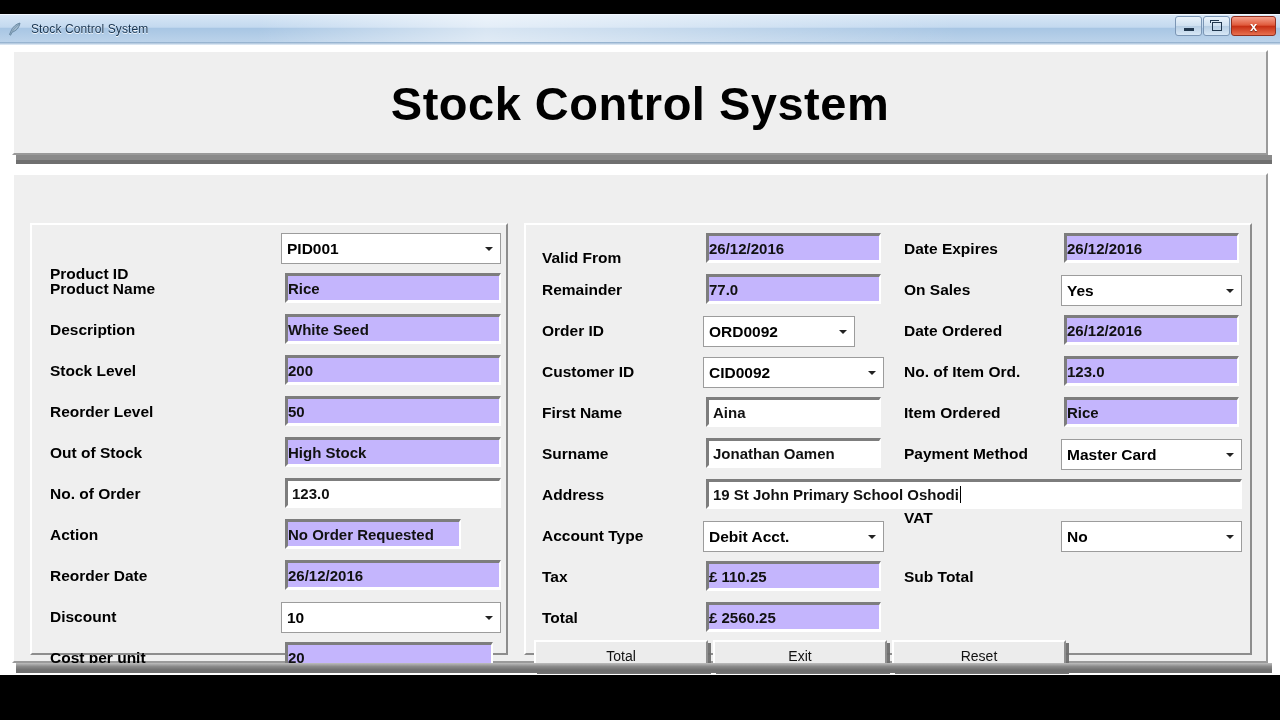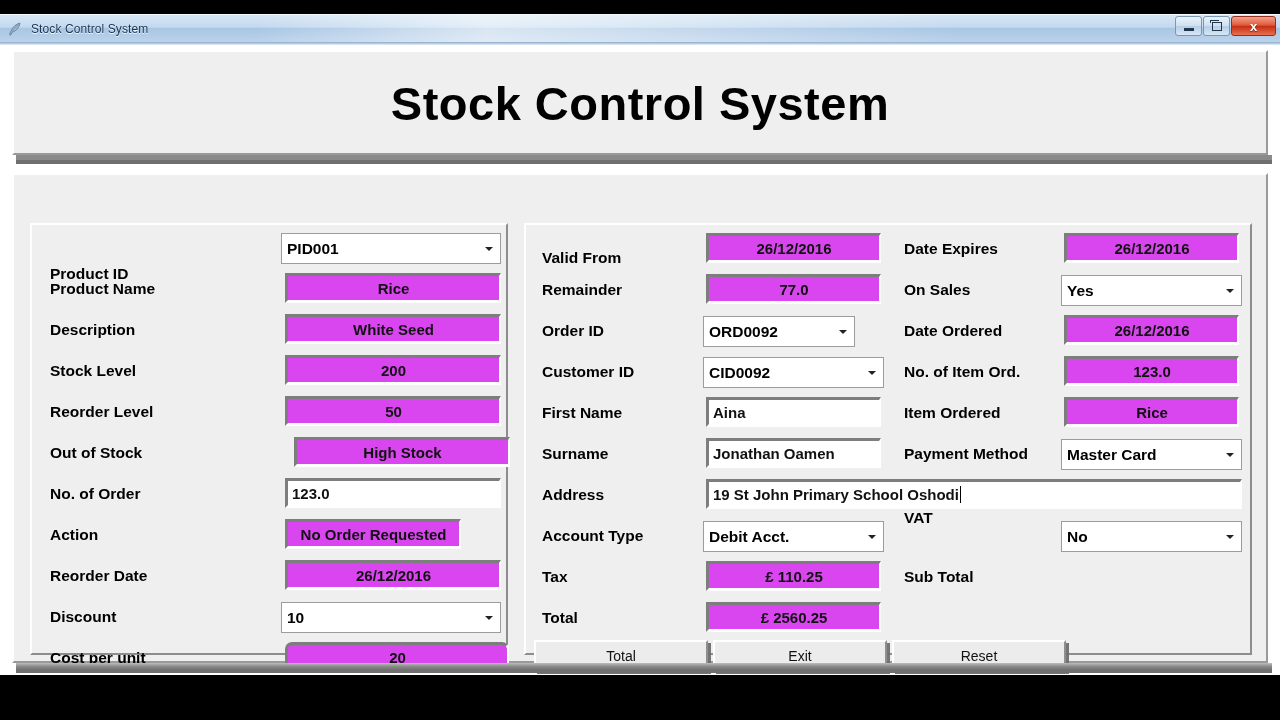--- a/index.html
+++ b/index.html
@@ -93,24 +93,24 @@
 
   
   .row { position: absolute; display: flex; align-items: center; }
   .lbl {
     font-size: 15.5px; font-weight: bold; color: #000;
     font-family: "Liberation Sans", sans-serif; white-space: nowrap;
   }
 
   
   .field {
-    position: absolute; background: #d946ef; overflow: hidden;
+    position: absolute; background: #c4b5fd; overflow: hidden;
     border-top: 3px solid #7d7d7d; border-left: 3px solid #7d7d7d;
     border-right: 2px solid #ffffff; border-bottom: 3px solid #ffffff;
-    display: flex; align-items: center; justify-content: center;
+    display: flex; align-items: center; 
   }
   .field > span {
     font-size: 15px; font-weight: bold; color: #111; white-space: nowrap;
     font-family: "Liberation Sans", sans-serif;
   }
   
   .field.edit { background: #ffffff; justify-content: flex-start; padding-left: 4px; }
   .field.edit > span { font-weight: bold; }
 
   
@@ -218,21 +218,21 @@
         <div class="row" style="left:18px; top:178px;">
           <span class="lbl">Reorder Level</span>
         </div>
         <div class="field" style="left:253px; top:171px; width:216px; height:30px;">
           <span>50</span>
         </div>
 
         <div class="row" style="left:18px; top:219px;">
           <span class="lbl">Out of Stock</span>
         </div>
-        <div class="field" style="left:253px; top:212px; width:216px; height:30px;margin-left:9px;">
+        <div class="field" style="left:253px; top:212px; width:216px; height:30px;">
           <span>High Stock</span>
         </div>
 
         <div class="row" style="left:18px; top:260px;">
           <span class="lbl">No. of Order</span>
         </div>
         <div class="field edit" style="left:253px; top:253px; width:216px; height:30px;">
           <span>123.0</span>
         </div>
 
@@ -254,21 +254,21 @@
           <span class="lbl">Discount</span>
         </div>
         <div class="combo" style="left:249px; top:377px; width:220px; height:31px;">
           <span>10</span>
           <i class="arrow"></i>
         </div>
 
         <div class="row" style="left:18px; top:424px;">
           <span class="lbl">Cost per unit</span>
         </div>
-        <div class="field" style="left:253px; top:417px; width:224px; height:30px;border-radius:7px;">
+        <div class="field" style="left:253px; top:417px; width:208px; height:30px;">
           <span>20</span>
         </div>
       </div>
 
       <div class="panel" id="panel-right">
 
         <div class="row" style="left:16px; top:15px;margin-top:9px;">
           <span class="lbl">Valid From</span>
         </div>
         <div class="field" style="left:180px; top:8px; width:175px; height:30px;">

